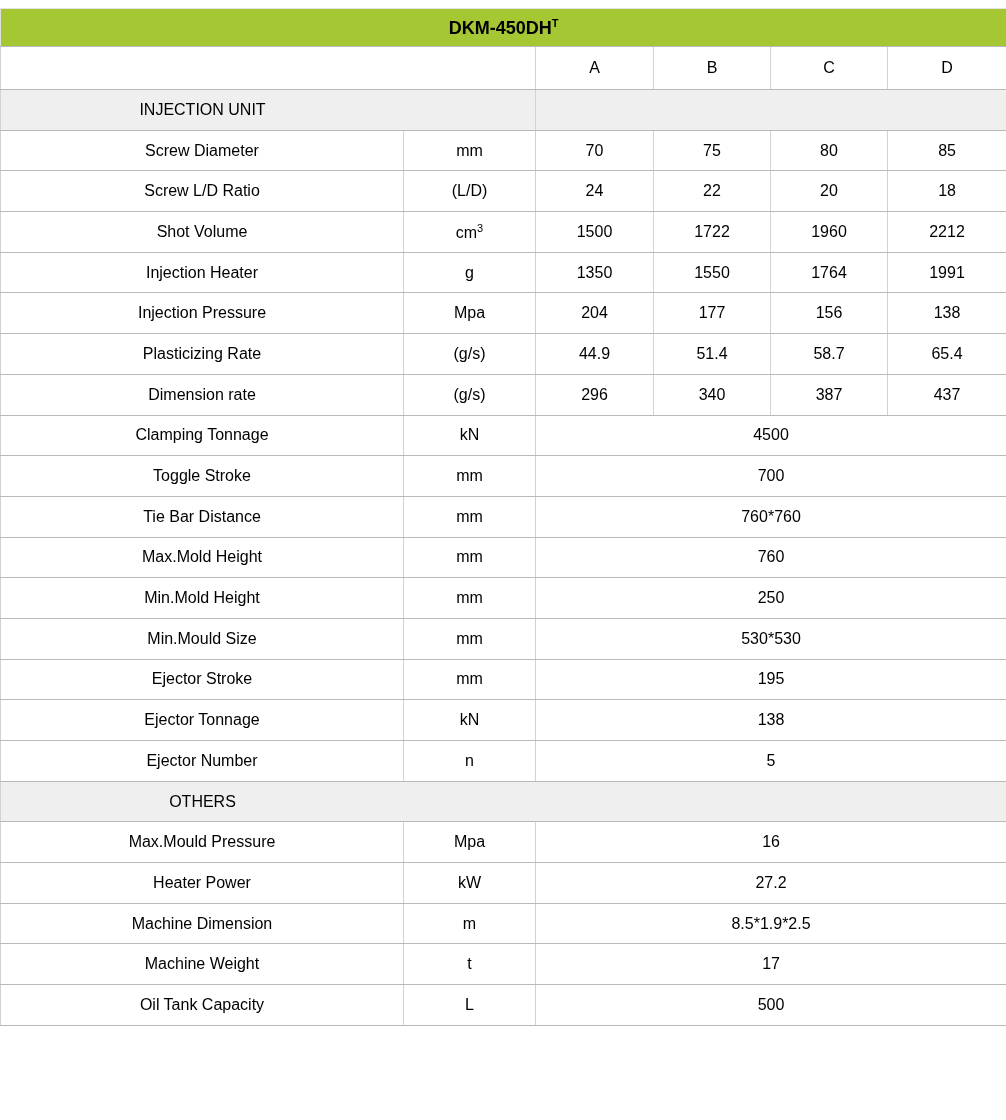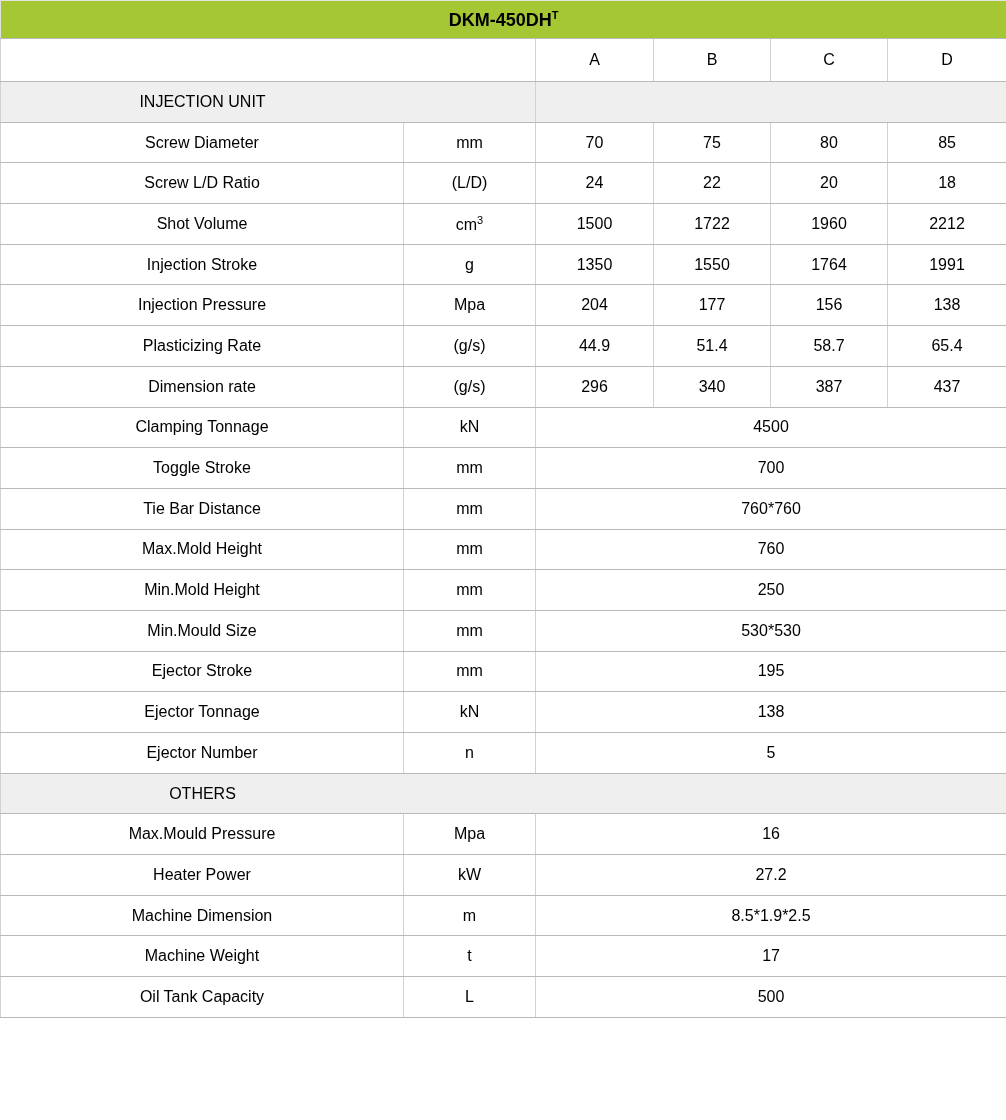--- a/index.html
+++ b/index.html
@@ -7,21 +7,21 @@
     padding: 0;
     background: #ffffff;
     font-family: "Liberation Sans", "DejaVu Sans", sans-serif;
     color: var(--text, #000);
   }
   .page {
     width: 1006px;
     height: 1120px;
     background: #fff;
     box-sizing: border-box;
-    padding-top: 0;
+    padding-top: 8px;
   }
   table.spec {
     width: 1006px;
     border-collapse: collapse;
     table-layout: fixed;
   }
   table.spec td {
     border-top: 1px solid #b9b9b9;
     border-bottom: 1px solid #b9b9b9;
     border-left: 1px solid #d2d2d2;
@@ -117,21 +117,21 @@
         </tr>
         <tr class="data-row">
           <td>Shot Volume</td>
           <td class="unit-cell">cm<sup>3</sup></td>
           <td>1500</td>
           <td>1722</td>
           <td>1960</td>
           <td>2212</td>
         </tr>
         <tr class="data-row">
-          <td>Injection Stroke</td>
+          <td>Injection Heater</td>
           <td class="unit-cell">g</td>
           <td>1350</td>
           <td>1550</td>
           <td>1764</td>
           <td>1991</td>
         </tr>
         <tr class="data-row">
           <td>Injection Pressure</td>
           <td class="unit-cell">Mpa</td>
           <td>204</td>

